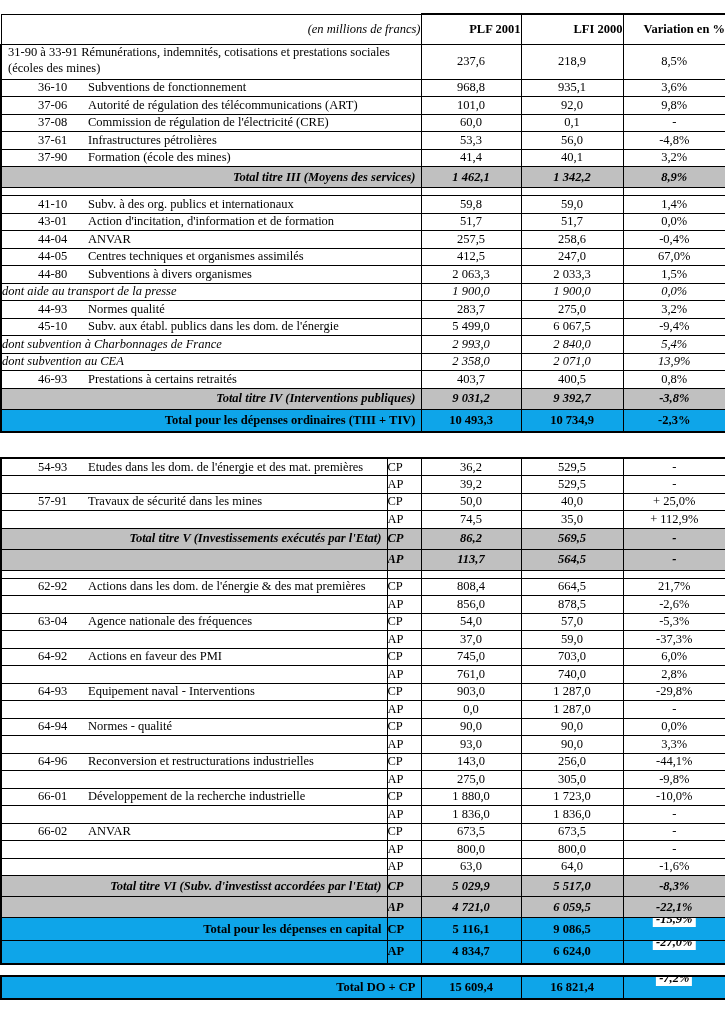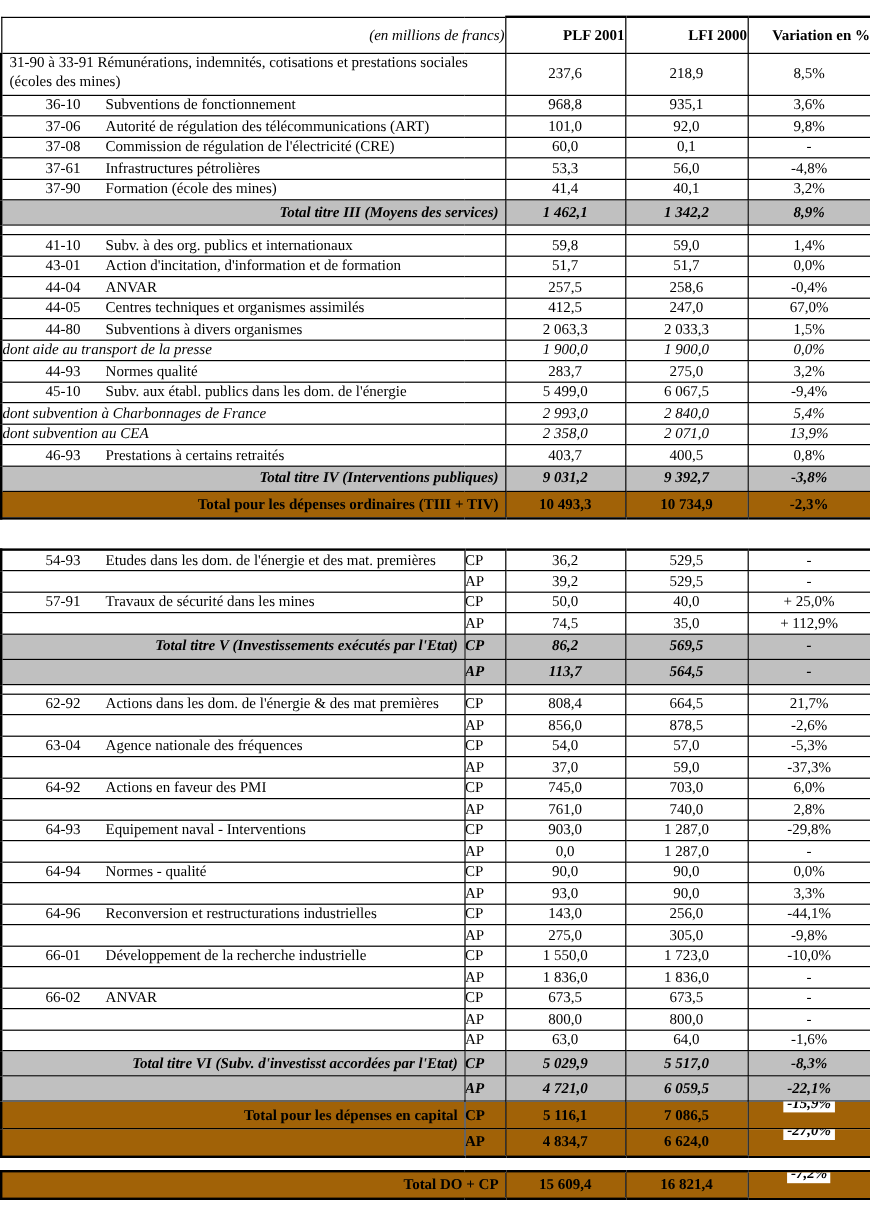--- a/index.html
+++ b/index.html
@@ -46,21 +46,21 @@
   td.c-sub   { border-left: none; text-align: left; }
   td.c-num   { text-align: center; white-space: nowrap; }
 
   tr.r-wrap td.c-label { white-space: normal; line-height: 1.25; padding: 0 4px 2px 6px; }
   span.code { display: inline-block; min-width: 50px; padding-left: 36px; }
 
   tr.r-dont td { font-style: italic; }
   tr.r-dont td.c-label { }
 
   tr.r-total_i td { background: #c0c0c0; font-weight: bold; font-style: italic; }
-  tr.r-total_b td { background: #a16207; font-weight: bold; }
+  tr.r-total_b td { background: #0ea5e9; font-weight: bold; }
   tr.r-total_i td.c-label, tr.r-total_b td.c-label { text-align: right; padding-right: 5px; }
 
   
   td.var-offset { background: #fff; position: relative; }
   td.var-offset span.ov {
     position: absolute;
     top: -6px;
     left: 50%;
     transform: translateX(-50%);
     background: #fff;
@@ -366,21 +366,21 @@
         <tr class="r-item">
           <td class="c-label bl"></td>
           <td class="c-sub"><span>AP</span></td>
           <td class="c-num"><span>275,0</span></td>
           <td class="c-num"><span>305,0</span></td>
           <td class="c-num br"><span>-9,8%</span></td>
         </tr>
         <tr class="r-item">
           <td class="c-label bl"><span class="code">66-01</span><span>Développement de la recherche industrielle</span></td>
           <td class="c-sub"><span>CP</span></td>
-          <td class="c-num"><span>1 550,0</span></td>
+          <td class="c-num"><span>1 880,0</span></td>
           <td class="c-num"><span>1 723,0</span></td>
           <td class="c-num br"><span>-10,0%</span></td>
         </tr>
         <tr class="r-item">
           <td class="c-label bl"></td>
           <td class="c-sub"><span>AP</span></td>
           <td class="c-num"><span>1 836,0</span></td>
           <td class="c-num"><span>1 836,0</span></td>
           <td class="c-num br"><span>-</span></td>
         </tr>
@@ -416,21 +416,21 @@
           <td class="c-label bl"></td>
           <td class="c-sub"><span>AP</span></td>
           <td class="c-num"><span>4 721,0</span></td>
           <td class="c-num"><span>6 059,5</span></td>
           <td class="c-num br"><span>-22,1%</span></td>
         </tr>
         <tr class="r-total_b">
           <td class="c-label bl"><span>Total pour les dépenses en capital</span></td>
           <td class="c-sub"><span>CP</span></td>
           <td class="c-num"><span>5 116,1</span></td>
-          <td class="c-num"><span>7 086,5</span></td>
+          <td class="c-num"><span>9 086,5</span></td>
           <td class="c-num br var-offset">
             <span class="ov">-15,9%</span>
           </td>
         </tr>
         <tr class="r-total_b">
           <td class="c-label bl bb"></td>
           <td class="c-sub bb"><span>AP</span></td>
           <td class="c-num bb"><span>4 834,7</span></td>
           <td class="c-num bb"><span>6 624,0</span></td>
           <td class="c-num br var-offset bb">

